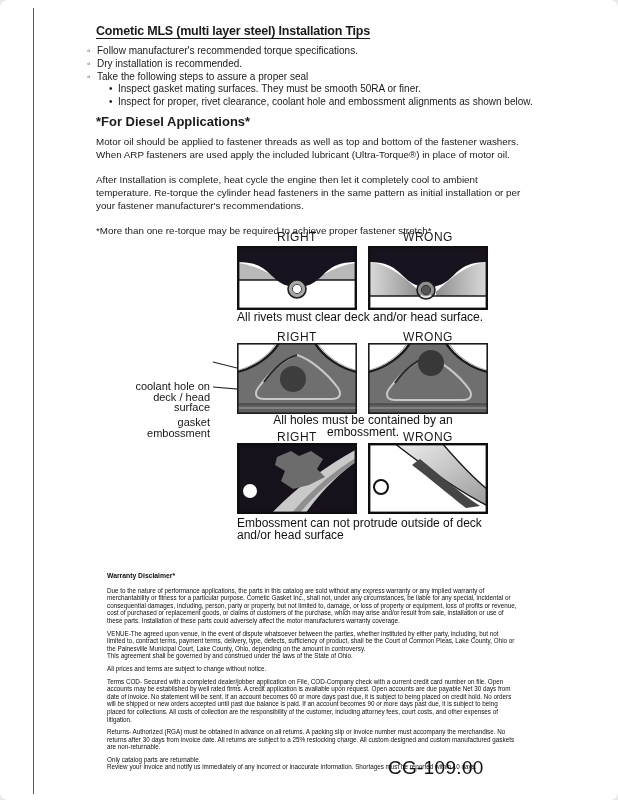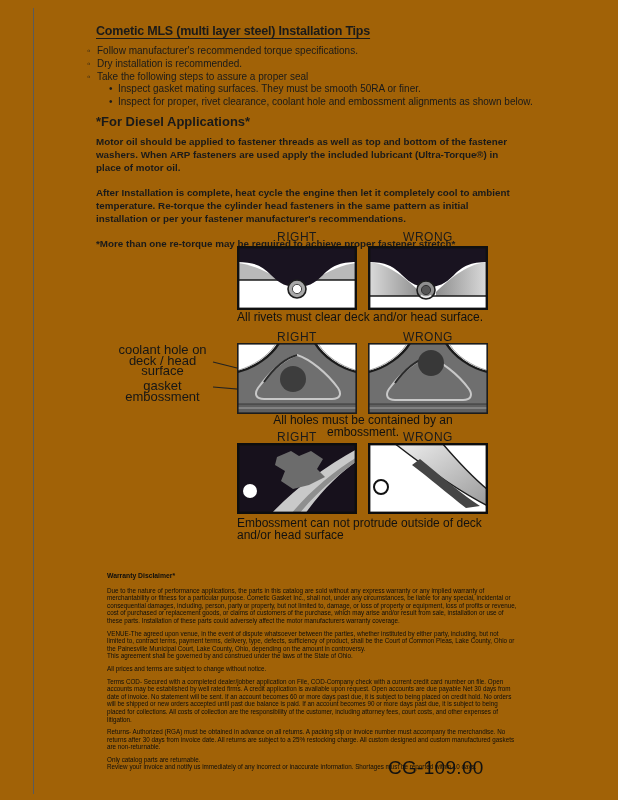--- a/index.html
+++ b/index.html
@@ -1,42 +1,43 @@
 <!DOCTYPE html>
 <html><head>
 <meta charset="utf-8">
 <style>
   html,body { margin:0; padding:0; background:#e8e8e8; }
   .page {
-    position:relative; width:618px; height:800px; background:#a16207;
+    position:relative; width:618px; height:800px; background:#ffffff;
     font-family:"Liberation Sans", sans-serif; color:#1a1a1a; overflow:hidden;
     margin:0 auto;
+    border-radius:8px;
   }
   .spine { position:absolute; left:33px; top:8px; width:1px; height:786px; background:#5a5a5a; }
 
   .title {
     position:absolute; left:96px; top:24px;
     font-size:12.5px; font-weight:bold; letter-spacing:-0.2px;
     text-decoration:underline; text-underline-offset:3px;
   }
   .bullets { position:absolute; left:87px; top:45px; font-size:10px; line-height:12.8px; white-space:nowrap; }
   .b { display:flex; }
   .b .m { width:10px; text-align:left; flex:0 0 10px; }
   .b.sub { margin-left:22px; }
   .b.sub .m { flex:0 0 9px; }
 
   .diesel { position:absolute; left:96px; top:115px; width:430px; font-size:9.8px; line-height:13px; }
   .diesel h2 { font-size:13px; font-weight:bold; margin:0 0 7px 0; }
-  .diesel p { margin:0 4px 12px 0;font-weight:bold; }
+  .diesel p { margin:0 4px 12px 0; }
 
   .fig-label { position:absolute; width:120px; text-align:center; font-size:12px; color:#1b1b1b; letter-spacing:0.5px; }
   .panel { position:absolute; width:120px; }
   .caption { position:absolute; font-size:12px; color:#111; line-height:12px; }
 
-  .callout { position:absolute; width:95px; text-align:center; font-size:13px; line-height:10.5px; color:#161616; }
+  .callout { position:absolute; width:95px; text-align:right; font-size:11px; line-height:10.5px; color:#161616;margin-top:36px; }
   .callout-lines { position:absolute; left:205px; top:355px; }
 
   .warranty { position:absolute; left:107px; top:572px; width:410px; font-size:6.3px; line-height:7.6px; color:#0d0d0d; }
   .warranty h3 { font-size:6.8px; font-weight:bold; margin:0 0 7px 0; }
   .warranty p { margin:0 0 5px 0; }
   .warranty p.tight { margin:0; }
 
   .footer-code { position:absolute; left:388px; top:757px; font-size:19px; color:#111; letter-spacing:0.3px; }
 </style>
 </head>

